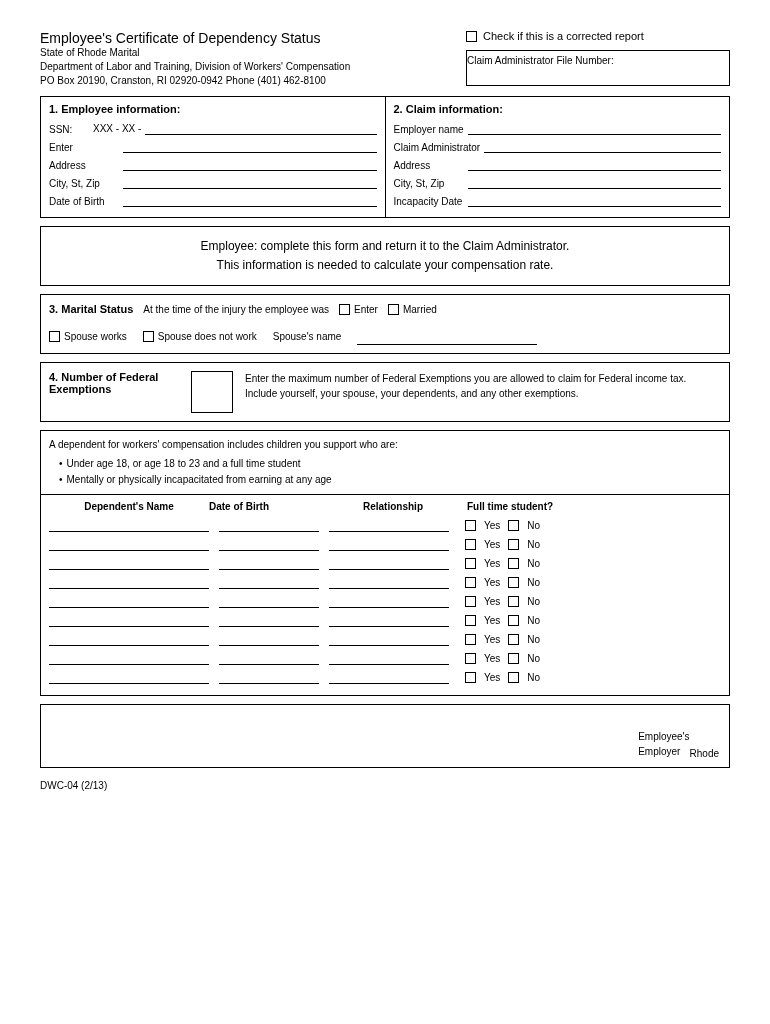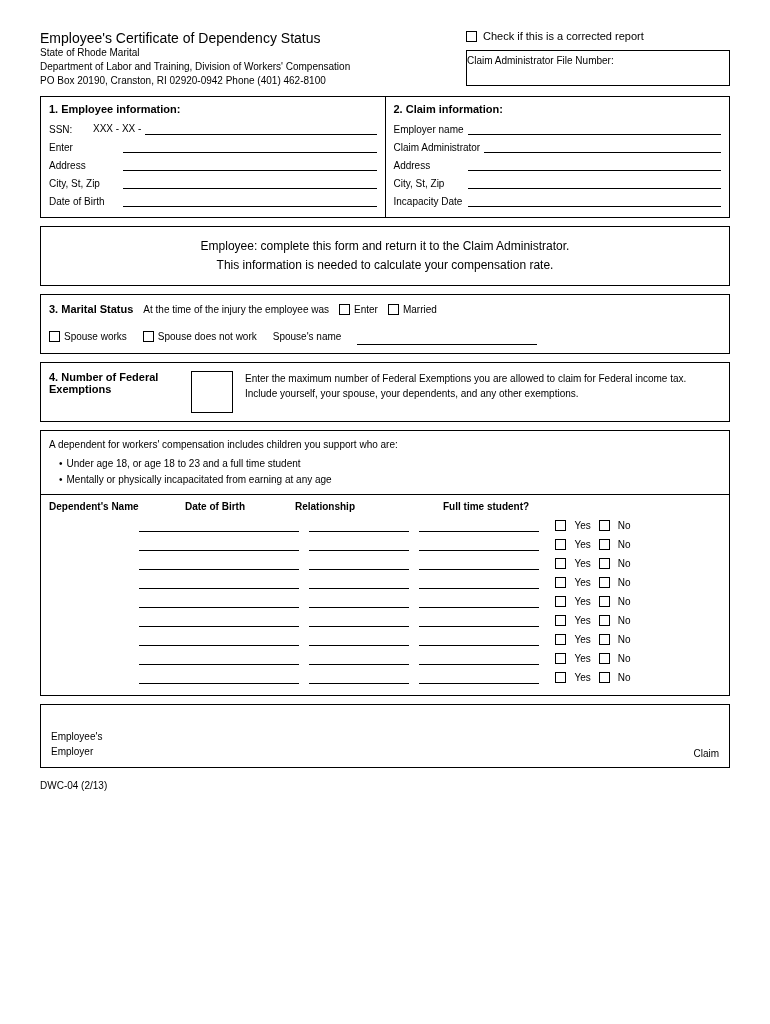--- a/index.html
+++ b/index.html
@@ -180,30 +180,29 @@
       font-size: 11px;
       margin-bottom: 8px;
     }
     .dependents-columns {
       display: flex;
       align-items: flex-end;
       margin-bottom: 6px;
       font-size: 10px;
       font-weight: bold;
     }
-    .dep-col-name { width: 136px; }
+    .dep-col-name { width: 160px; text-align: center; }
     .dep-col-dob { width: 110px; }
-    .dep-col-rel { width: 148px; }
+    .dep-col-rel { width: 148px; text-align: center; }
     .dep-col-fts { flex: 1; }
     .dependent-row {
       display: flex;
       align-items: center;
       margin-bottom: 5px;
       gap: 0;
-      justify-content: center;
     }
     .dep-name-line {
       width: 160px;
       border-bottom: 1px solid #000;
       height: 14px;
     }
     .dep-dob-line {
       width: 100px;
       border-bottom: 1px solid #000;
       height: 14px;
@@ -220,21 +219,21 @@
       align-items: center;
       gap: 8px;
       margin-left: 16px;
     }
     .signature-section {
       border: 1px solid #000;
       padding: 8px 10px;
       margin-bottom: 12px;
       min-height: 64px;
       display: flex;
-      justify-content: space-between;
+      justify-content: flex-end;
       align-items: flex-end;
     }
     .sig-left {
       font-size: 10px;
       line-height: 1.5;
     }
     .sig-date {
       font-size: 10px;
     }
     .form-number {
@@ -494,16 +493,16 @@
       </div>
     </div>
   </div>
 </div>
 
 <div class="signature-section">
   <div class="sig-left">
     <div>Employee's</div>
     <div>Employer</div>
   </div>
-  <div class="sig-date">Claim</div>
+  <div class="sig-date">Rhode</div>
 </div>
 
 <div class="form-number">DWC-04 (2/13)</div>
 
 </body></html>

